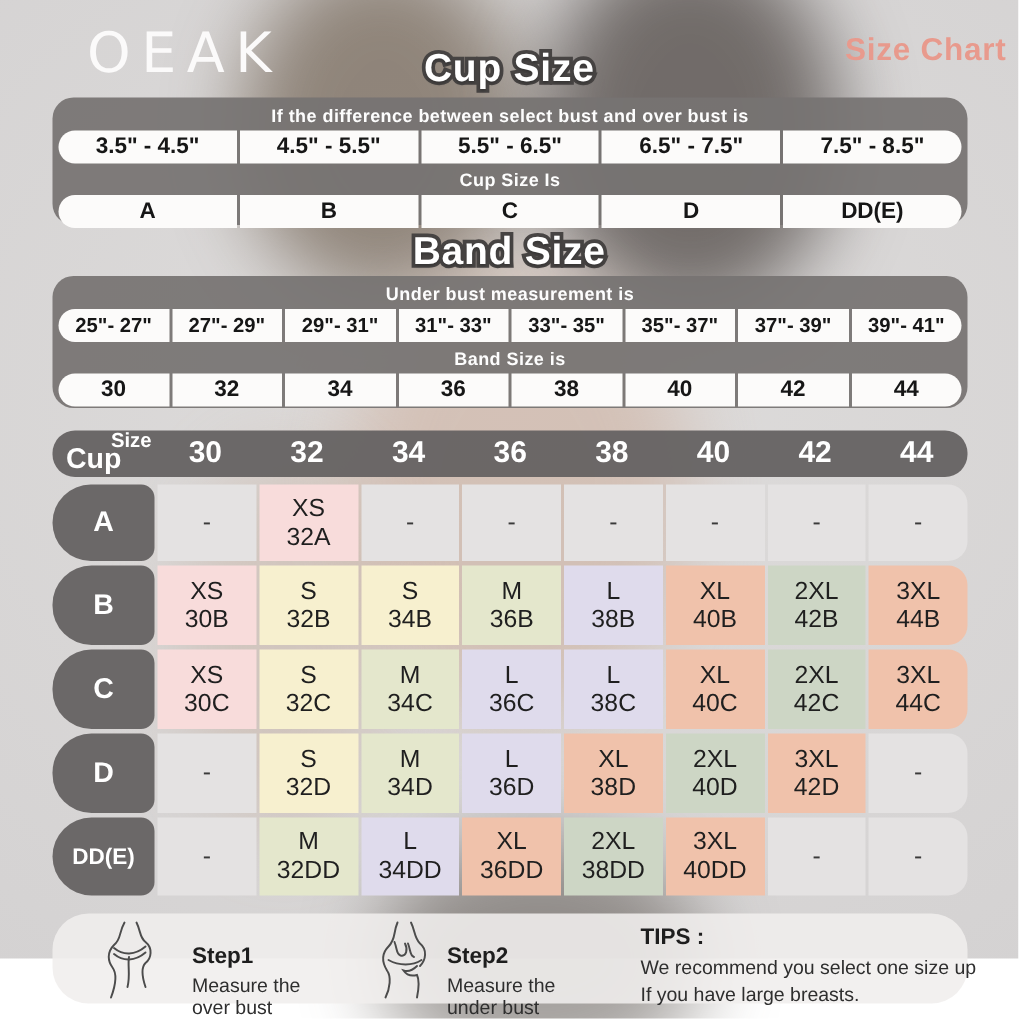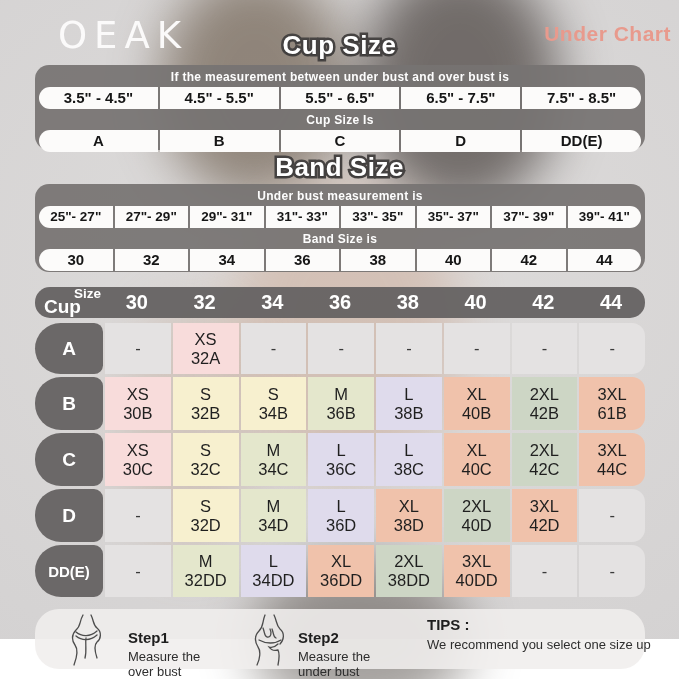--- a/index.html
+++ b/index.html
@@ -89,26 +89,26 @@
 <body>
 
 <div class="page">
   <div class="blob hair-l"></div>
   <div class="blob hair-r"></div>
   <div class="blob skin"></div>
   <div class="blob skin2"></div>
   <div class="blob dark-b"></div>
 
   <div class="hdr-logo">OEAK</div>
-  <div class="hdr-title">Under Chart</div>
+  <div class="hdr-title">Size Chart</div>
 
   <div class="sec-heading cup">Cup Size</div>
 
   <div class="panel cup">
-    <div class="panel-label">If the  measurement between under bust and over bust is</div>
+    <div class="panel-label">If the  difference between select bust and over bust is</div>
     <div class="pill-row c5">
       <div class="pill-cell">3.5" -  4.5"</div>
       <div class="pill-cell">4.5" -  5.5"</div>
       <div class="pill-cell">5.5" -  6.5"</div>
       <div class="pill-cell">6.5" -  7.5"</div>
       <div class="pill-cell">7.5" -  8.5"</div>
     </div>
     <div class="panel-label" style="margin-top:4px;">Cup Size Is</div>
     <div class="pill-row c5">
       <div class="pill-cell">A</div>
@@ -215,21 +215,21 @@
     <div class="cell" data-color="peach">
         <div class="cell-size">XL</div>
         <div class="cell-code">40B</div>
       </div>
     <div class="cell" data-color="sage">
         <div class="cell-size">2XL</div>
         <div class="cell-code">42B</div>
       </div>
     <div class="cell" data-color="peach">
         <div class="cell-size">3XL</div>
-        <div class="cell-code">61B</div>
+        <div class="cell-code">44B</div>
       </div>
   </div>
 
   <div class="grid-row rC">
     <div class="row-label">C</div>
     <div class="cell" data-color="pink">
         <div class="cell-size">XS</div>
         <div class="cell-code">30C</div>
       </div>
     <div class="cell" data-color="cream">
@@ -357,15 +357,16 @@
     </svg>
     <div class="step-block s2">
       <div class="step-title">Step2</div>
       <div class="step-desc">Measure the</div>
       <div class="step-desc">under bust</div>
     </div>
 
     <div class="tips">
       <div class="tips-title">TIPS :</div>
       <div class="tips-line">We recommend you select one size up</div>
+      <div class="tips-line">If you have large breasts.</div>
     </div>
   </div>
 </div>
 
 </body></html>

